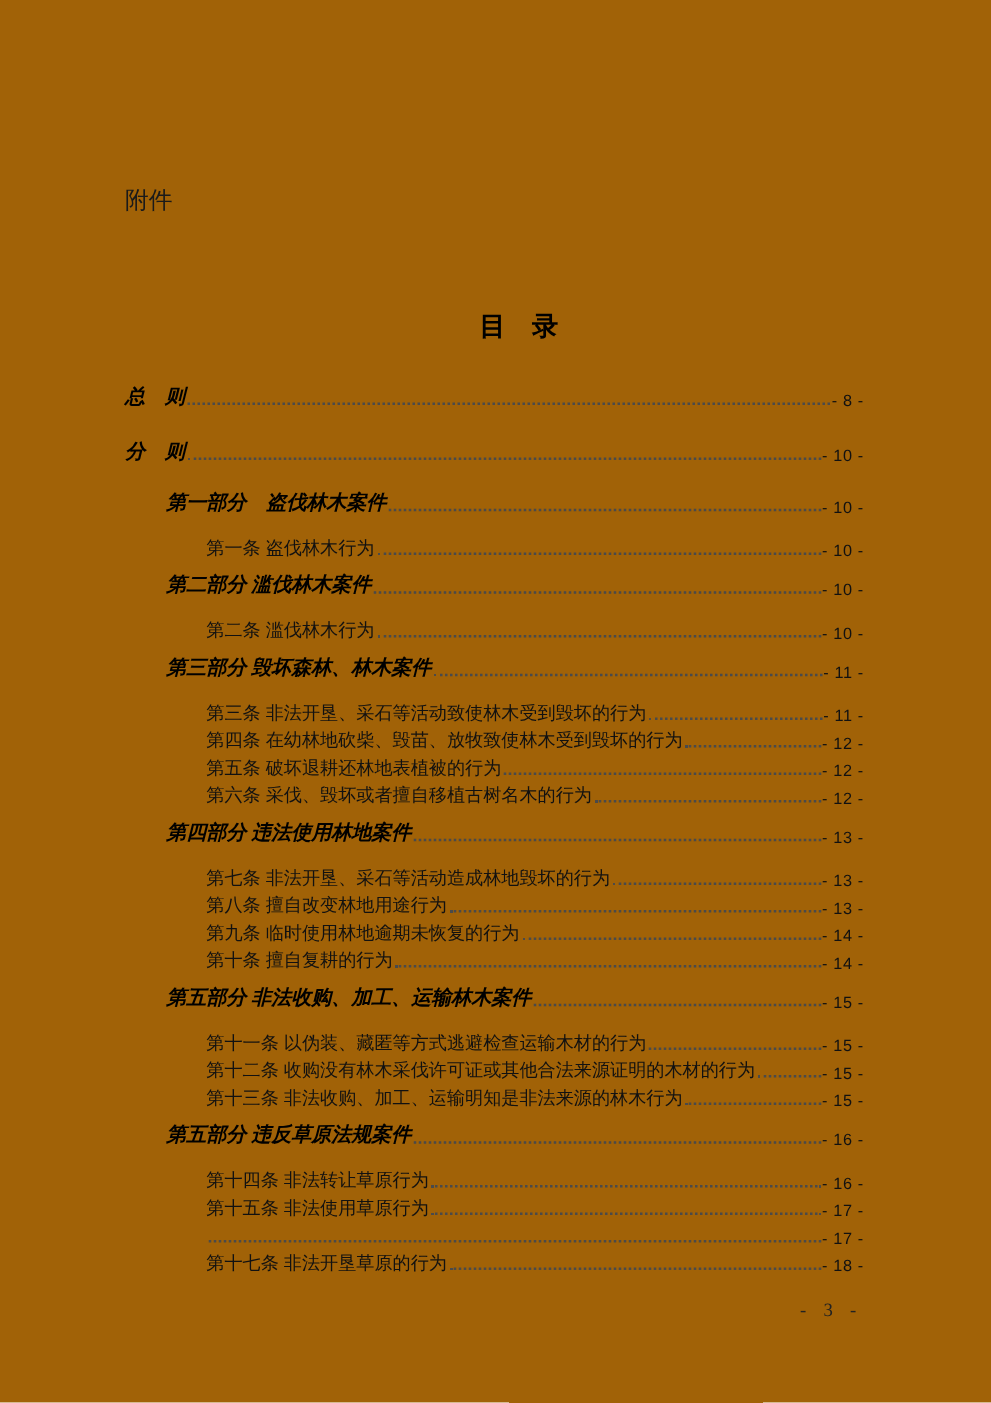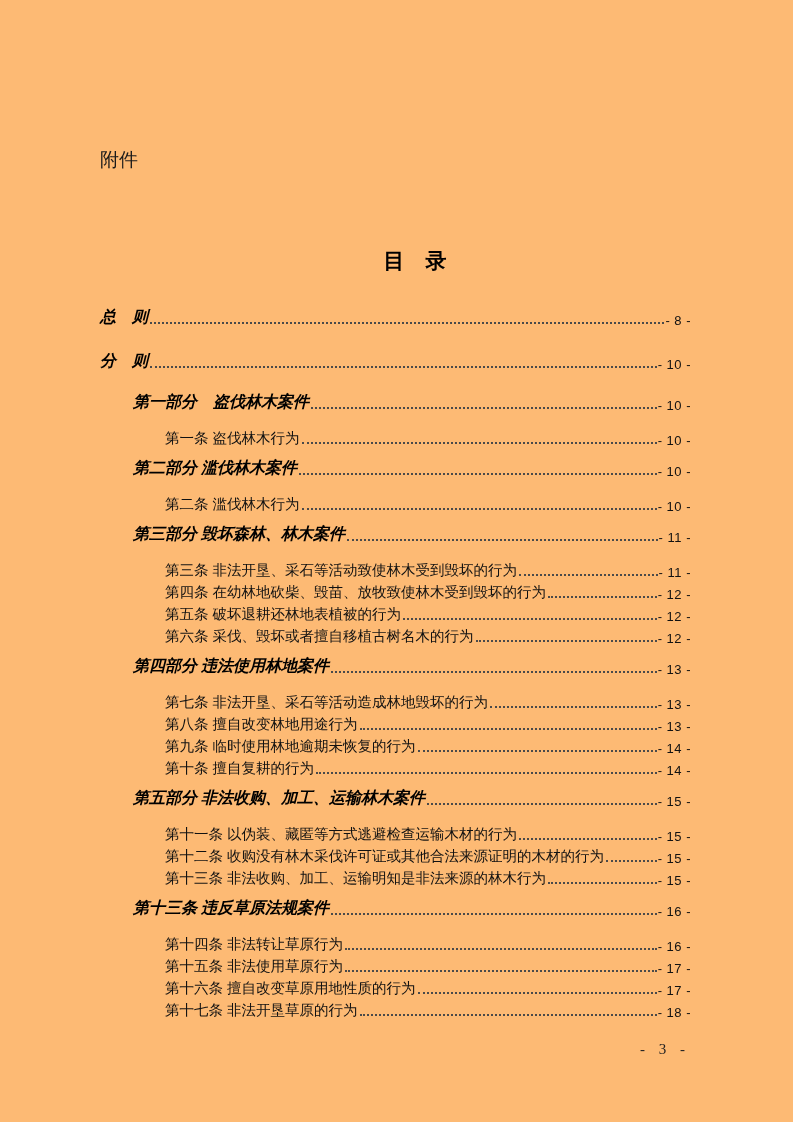--- a/index.html
+++ b/index.html
@@ -1,19 +1,19 @@
 <!DOCTYPE html>
 <html><head>
 <meta charset="utf-8">
 <style>
   html,body { margin:0; padding:0; background:#ffffff; }
   .page {
     position:relative;
     width:793px; height:1122px;
-    background:#fdba74;
+    background:#a16207;
     overflow:hidden;
     color:#1a1a1a;
     font-family:"Liberation Sans","DejaVu Sans",sans-serif;
   }
   .attachment {
     position:absolute; left:100px; top:147px;
     font-size:19px; font-weight:500;
     font-family:"Liberation Sans","DejaVu Sans",sans-serif;
   }
   .doc-title {
@@ -173,36 +173,35 @@
         <span class="label">第十二条 收购没有林木采伐许可证或其他合法来源证明的木材的行为</span>
         <span class="leader"></span>
         <span class="pageno">- 15 -</span>
       </div>
       <div class="row l2">
         <span class="label">第十三条 非法收购、加工、运输明知是非法来源的林木行为</span>
         <span class="leader"></span>
         <span class="pageno">- 15 -</span>
       </div>
       <div class="row l1">
-        <span class="label">第十三条 违反草原法规案件</span>
+        <span class="label">第五部分 违反草原法规案件</span>
         <span class="leader"></span>
         <span class="pageno">- 16 -</span>
       </div>
       <div class="row l2">
         <span class="label">第十四条 非法转让草原行为</span>
         <span class="leader"></span>
         <span class="pageno">- 16 -</span>
       </div>
       <div class="row l2">
         <span class="label">第十五条 非法使用草原行为</span>
         <span class="leader"></span>
         <span class="pageno">- 17 -</span>
       </div>
       <div class="row l2">
-        <span class="label">第十六条 擅自改变草原用地性质的行为</span>
         <span class="leader"></span>
         <span class="pageno">- 17 -</span>
       </div>
       <div class="row l2">
         <span class="label">第十七条 非法开垦草原的行为</span>
         <span class="leader"></span>
         <span class="pageno">- 18 -</span>
       </div>
     </div>
 

